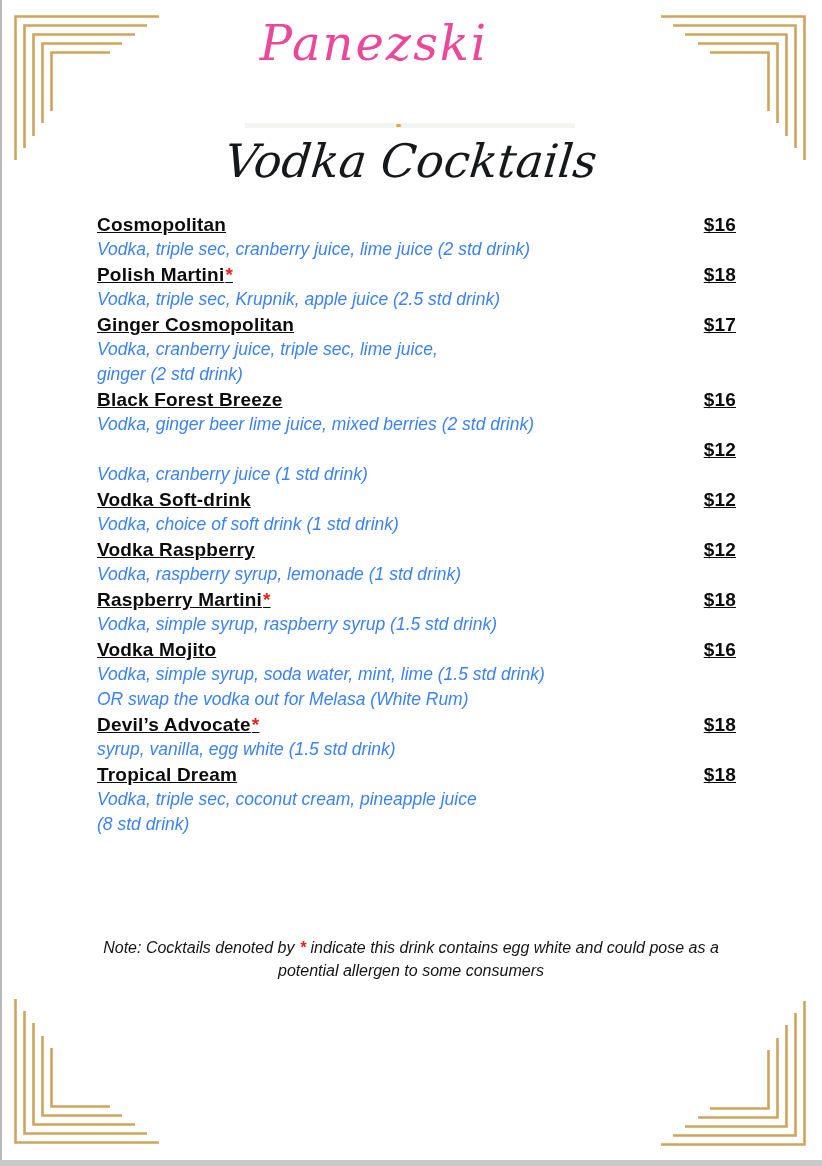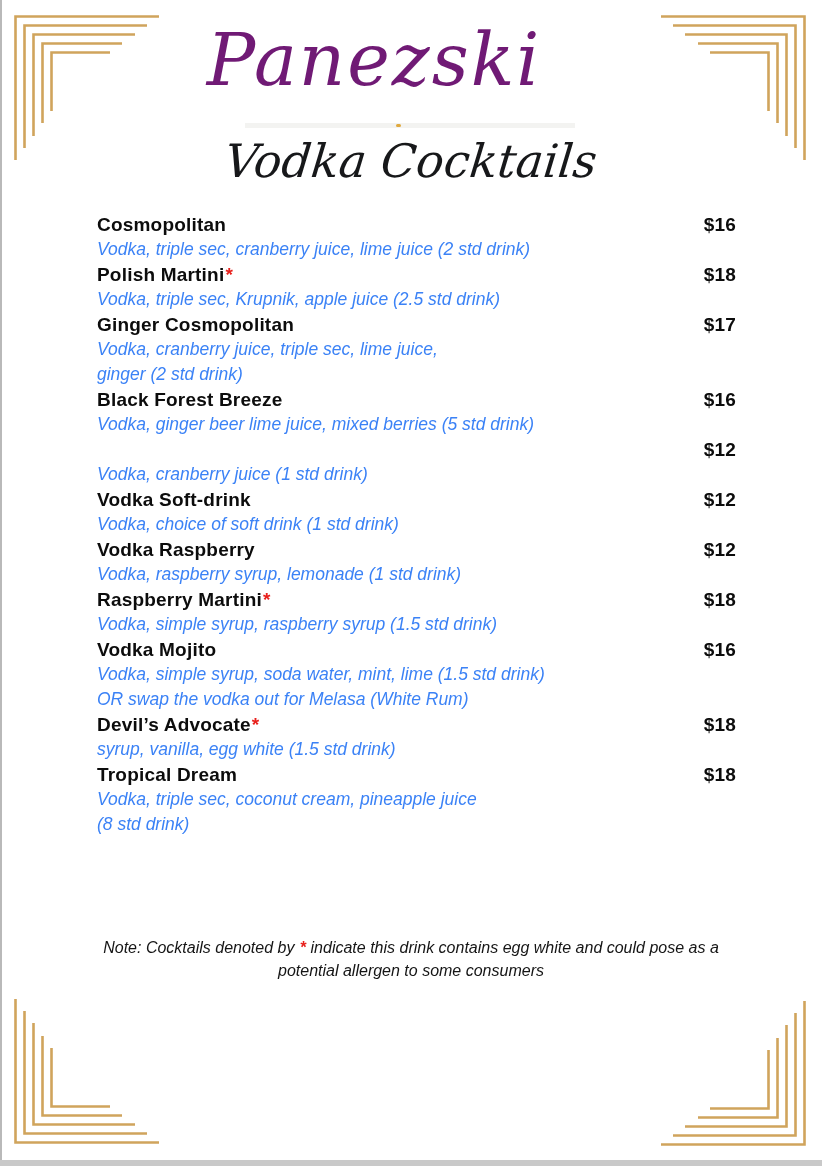--- a/index.html
+++ b/index.html
@@ -29,24 +29,24 @@
   .corner.tl{top:15px;left:14px;}
   .corner.tr{top:15px;right:16px;transform:scaleX(-1);}
   .corner.bl{bottom:22px;left:14px;transform:scaleY(-1);}
   .corner.br{bottom:20px;right:16px;transform:scale(-1,-1);}
   
   .brand{
     position:absolute;top:10px;left:0;width:748px;
     text-align:center;
     font-family:"DejaVu Serif", serif;
     font-style:italic;
-    font-size:72px;
+    font-size:48px;
     line-height:1.4;
     letter-spacing:2px;
-    color:#701a75;
+    color:#ec4899;
     white-space:nowrap;
   }
   .faint-band{
     position:absolute;top:123px;left:245px;width:330px;height:5px;
     background:#f3f3f1;
   }
   .faint-band .gold-dot{
     position:absolute;left:151px;top:1px;width:5px;height:3px;
     background:#e0a93e;border-radius:2px;
   }
@@ -63,20 +63,21 @@
   }
   
   .menu{
     position:absolute;top:212px;left:97px;width:639px;
   }
   .item-head{
     display:flex;align-items:flex-start;
     font-weight:bold;font-size:19px;line-height:25px;
     letter-spacing:0.2px;
     color:#0c0c0c;
+    text-decoration:underline;
   }
   .item-name{white-space:nowrap;}
   .marker{color:#e8201c;font-size:19px;margin-left:1px;}
   .item-price{margin-left:auto;font-weight:bold;}
   .item-desc{
     font-style:italic;
     font-size:17.5px;line-height:25px;
     color:#3b82f6;
     white-space:nowrap;
   }
@@ -169,21 +170,21 @@
         <span class="item-price">$17</span>
       </div>
       <div class="item-desc">Vodka, cranberry juice, triple sec, lime juice,</div>
       <div class="item-desc">ginger (2 std drink)</div>
     </div>
     <div class="item">
       <div class="item-head">
         <span class="item-name">Black Forest Breeze</span>
         <span class="item-price">$16</span>
       </div>
-      <div class="item-desc">Vodka, ginger beer lime juice, mixed berries (5 std drink)</div>
+      <div class="item-desc">Vodka, ginger beer lime juice, mixed berries (2 std drink)</div>
     </div>
     <div class="item">
       <div class="item-head">
         <span class="item-price">$12</span>
       </div>
       <div class="item-desc">Vodka, cranberry juice (1 std drink)</div>
     </div>
     <div class="item">
       <div class="item-head">
         <span class="item-name">Vodka Soft-drink</span>

